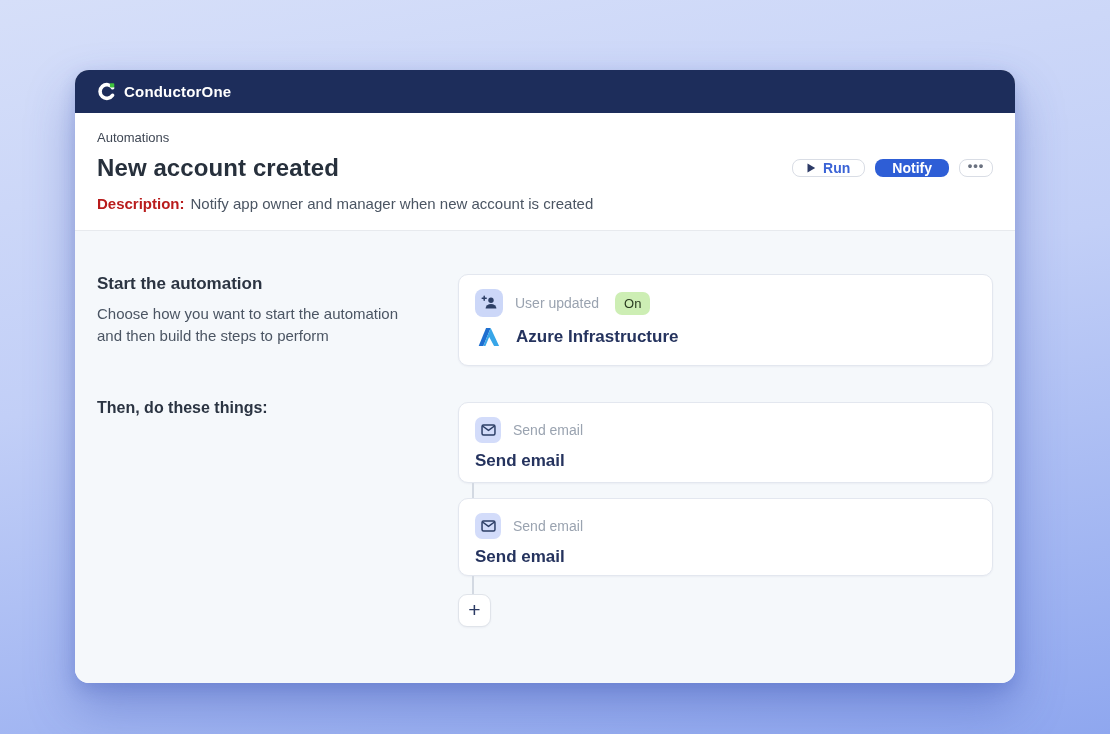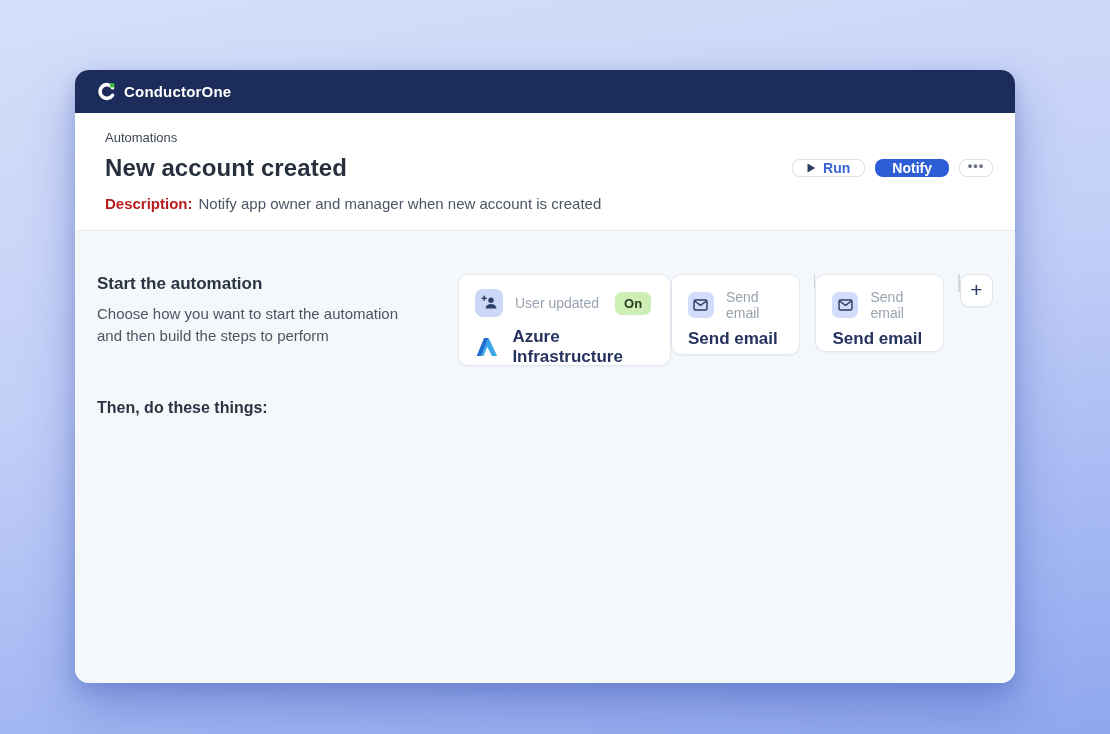--- a/index.html
+++ b/index.html
@@ -15,21 +15,21 @@
     display:flex; flex-direction:column;
   }
   
   .titlebar {
     height:43px; background:#1d2d5b; display:flex; align-items:center;
     padding:10px 22px; flex:0 0 auto;
   }
   .brand { display:flex; align-items:center; gap:8px; }
   .brand-name { color:#ffffff; font-size:15px; font-weight:bold; letter-spacing:0.2px; }
   
-  .pagehead { padding:17px 22px 18px 30px; background:#fff; flex:0 0 auto; }
+  .pagehead { padding:17px 22px 18px 22px; background:#fff; flex:0 0 auto; }
   .breadcrumb { font-size:13px; color:#3f4754; margin-bottom:9px; }
   .title-row { display:flex; align-items:center; justify-content:space-between; }
   .page-title { font-size:24px; font-weight:600; color:#27303c; letter-spacing:0.1px; }
   .actions { display:flex; align-items:center; gap:10px; }
   .btn {
     height:18px; border-radius:8px; font-size:14px; font-weight:bold;
     display:inline-flex; align-items:center; justify-content:center; cursor:pointer;
     border:1px solid transparent;
   }
   .btn-run { background:#fff; border-color:#d9dde5; color:#3a63d6; padding:0 14px; gap:7px; }
@@ -39,36 +39,36 @@
   .desc-label { font-weight:bold; color:#b91c1c; margin-right:6px; }
   
   .main {
     flex:1; background:#f5f8fb; border-top:1px solid #e7eaee;
     display:flex; padding:43px 22px 0 22px;
   }
   .left-col { width:361px; flex:0 0 auto; padding-right:30px; }
   .section-heading { font-size:17px; font-weight:bold; color:#2b3442; }
   .section-sub { margin-top:9px; font-size:15px; line-height:1.48; color:#4b5563; max-width:330px; }
   .then-heading { margin-top:52px; font-size:16px; font-weight:bold; color:#2b3442; }
-  .right-col { flex:1; display:flex; }
+  .right-col { flex:1; display:flex; flex-direction:column; }
   .card {
     background:#fff; border:1px solid #e3e7ef; border-radius:10px;
     box-shadow:0 1px 2px rgba(30,40,90,0.05);
     padding:14px 16px; cursor:pointer;
   }
   .trigger-card { height:92px; }
   .card-row1 { display:flex; align-items:center; gap:12px; }
   .icon-chip {
     width:28px; height:28px; border-radius:8px; background:#ccd7f8;
     display:flex; align-items:center; justify-content:center; flex:0 0 auto;
   }
   .icon-chip.small { width:26px; height:26px; border-radius:7px; background:#d3dcfa; }
   .type-label { font-size:14px; color:#9aa3b0; }
   .badge-on {
-    background:#cdeeb4; color:#2a3b21; font-size:13px; font-weight:bold;
+    background:#cdeeb4; color:#2a3b21; font-size:13px; font-weight:normal;
     padding:4px 9px; border-radius:7px; margin-left:4px;
   }
   .card-row2 { display:flex; align-items:center; gap:13px; margin-top:10px; }
   .card-title { font-size:17px; font-weight:bold; color:#25335e; }
   .gap-36 { height:36px; flex:0 0 auto; }
   .action-card { height:81px; }
   .action-card.second { height:78px; }
   .connector { width:1.5px; background:#d3d9e2; margin-left:14px; flex:0 0 auto; }
   .connector.c1 { height:15px; }
   .connector.c2 { height:18px; }

